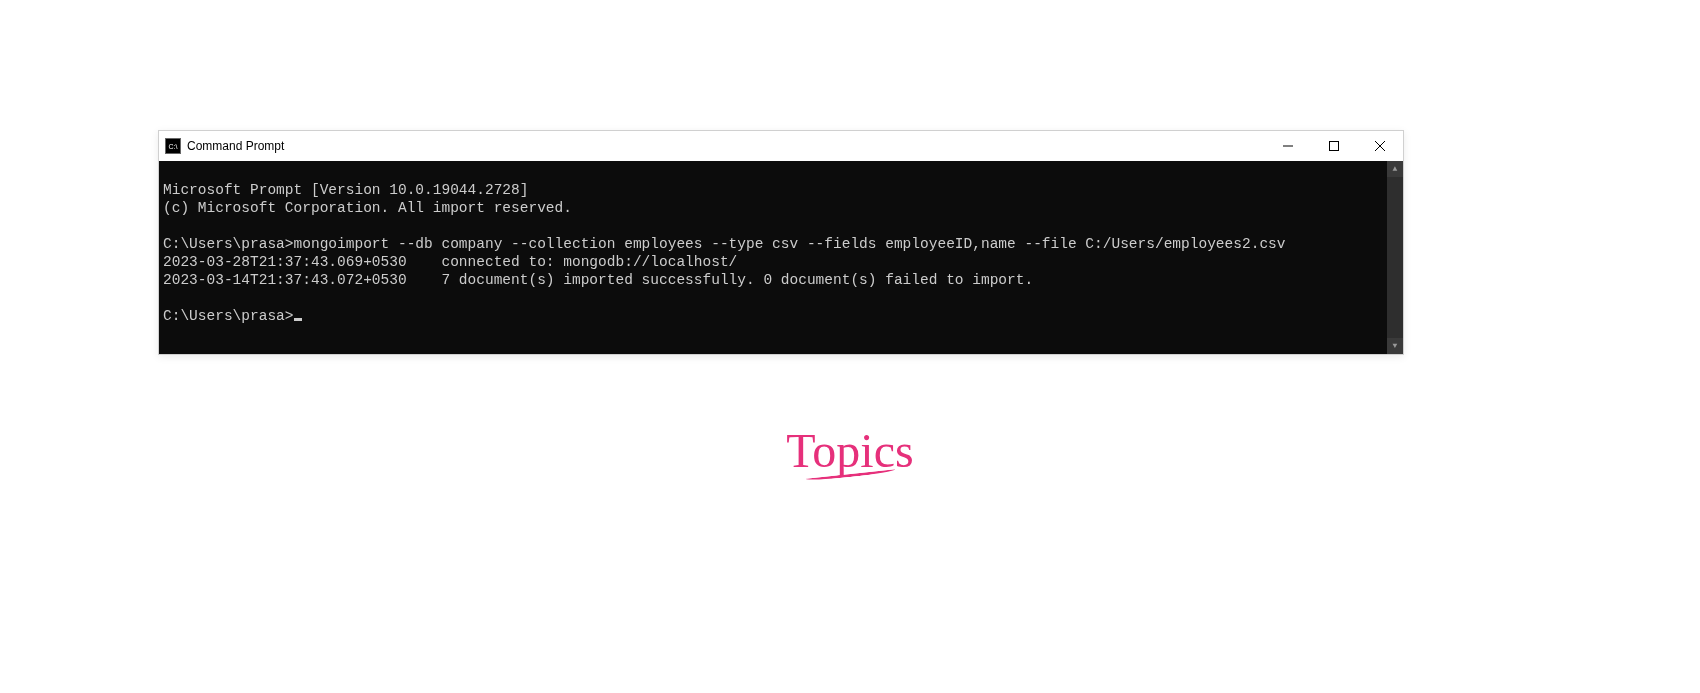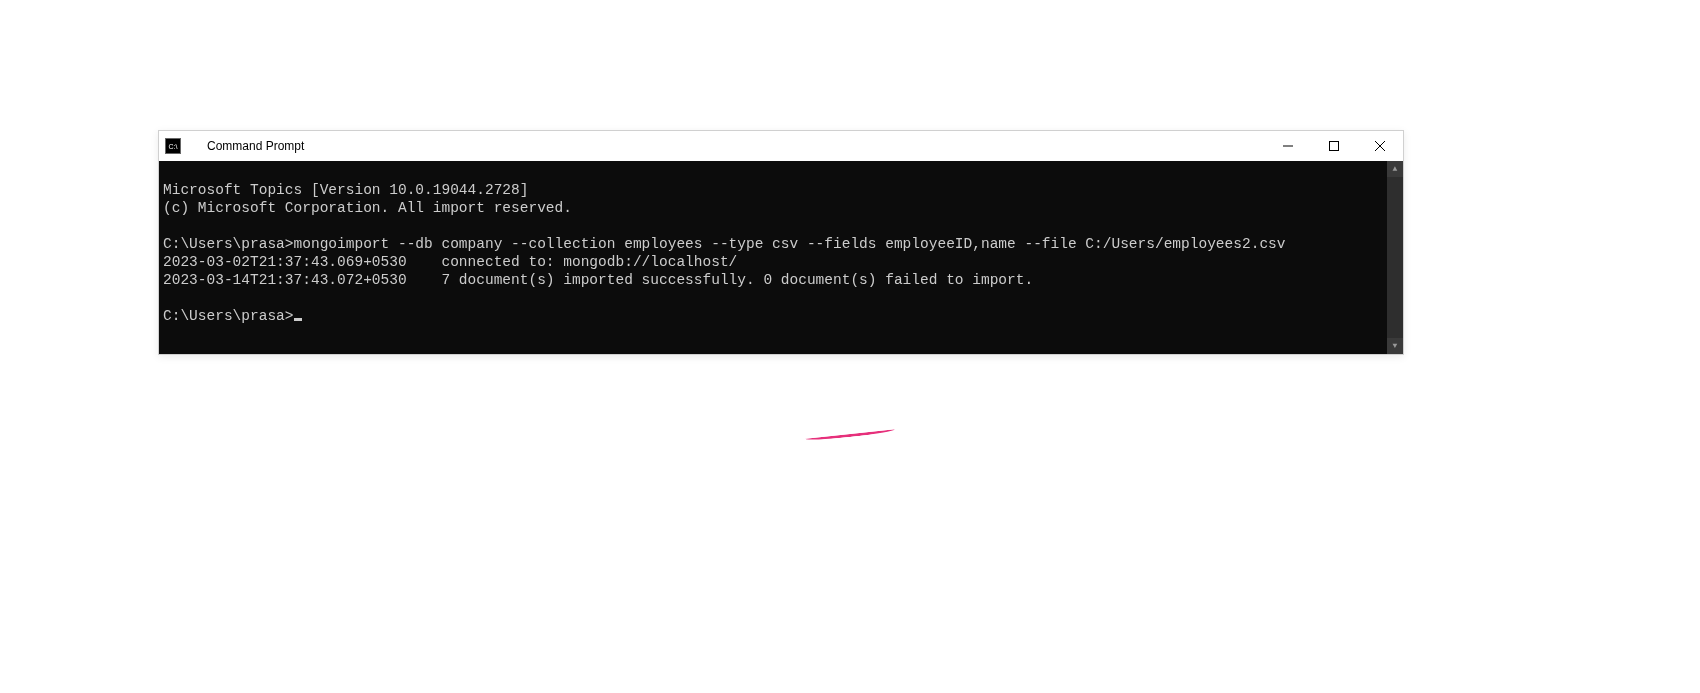--- a/index.html
+++ b/index.html
@@ -23,21 +23,20 @@
     flex-direction: column;
   }
   .titlebar {
     height: 30px;
     background: #ffffff;
     display: flex;
     align-items: center;
     padding: 0 0 0 6px;
     font-size: 12px;
     color: #000;
-    gap: 20px;
   }
   .titlebar-icon {
     width: 16px;
     height: 16px;
     margin-right: 6px;
     background: #000;
     display: inline-flex;
     align-items: center;
     justify-content: center;
     font-size: 7px;
@@ -155,30 +154,31 @@
       </div>
       <div class="win-btn">
         <svg width="10" height="10" viewBox="0 0 10 10">
             <line x1="0" y1="0" x2="10" y2="10" stroke="#000" stroke-width="1"></line>
             <line x1="10" y1="0" x2="0" y2="10" stroke="#000" stroke-width="1"></line>
           </svg>
       </div>
     </div>
   </div>
   <div class="console">
-<span>Microsoft Topics [Version 10.0.19044.2728]</span>
+<span>Microsoft Prompt [Version 10.0.19044.2728]</span>
 <span>(c) Microsoft Corporation. All import reserved.</span>
 <span></span>
 <span>C:\Users\prasa&gt;mongoimport --db company --collection employees --type csv --fields employeeID,name --file C:/Users/employees2.csv</span>
-<span>2023-03-02T21:37:43.069+0530    connected to: mongodb://localhost/</span>
+<span>2023-03-28T21:37:43.069+0530    connected to: mongodb://localhost/</span>
 <span>2023-03-14T21:37:43.072+0530    7 document(s) imported successfully. 0 document(s) failed to import.</span>
 <span></span>
 <span>C:\Users\prasa&gt;</span><span class="cursor"></span>
     <div class="console-scrollbar">
       <div class="console-scroll-up">▲</div>
       <div class="console-scroll-down">▼</div>
     </div>
   </div>
 </div>
 
 <div class="logo-wrap">
+  <div class="logo-topics">Topics</div>
   <div class="logo-topics-underline"></div>
 </div>
 
 </body></html>

